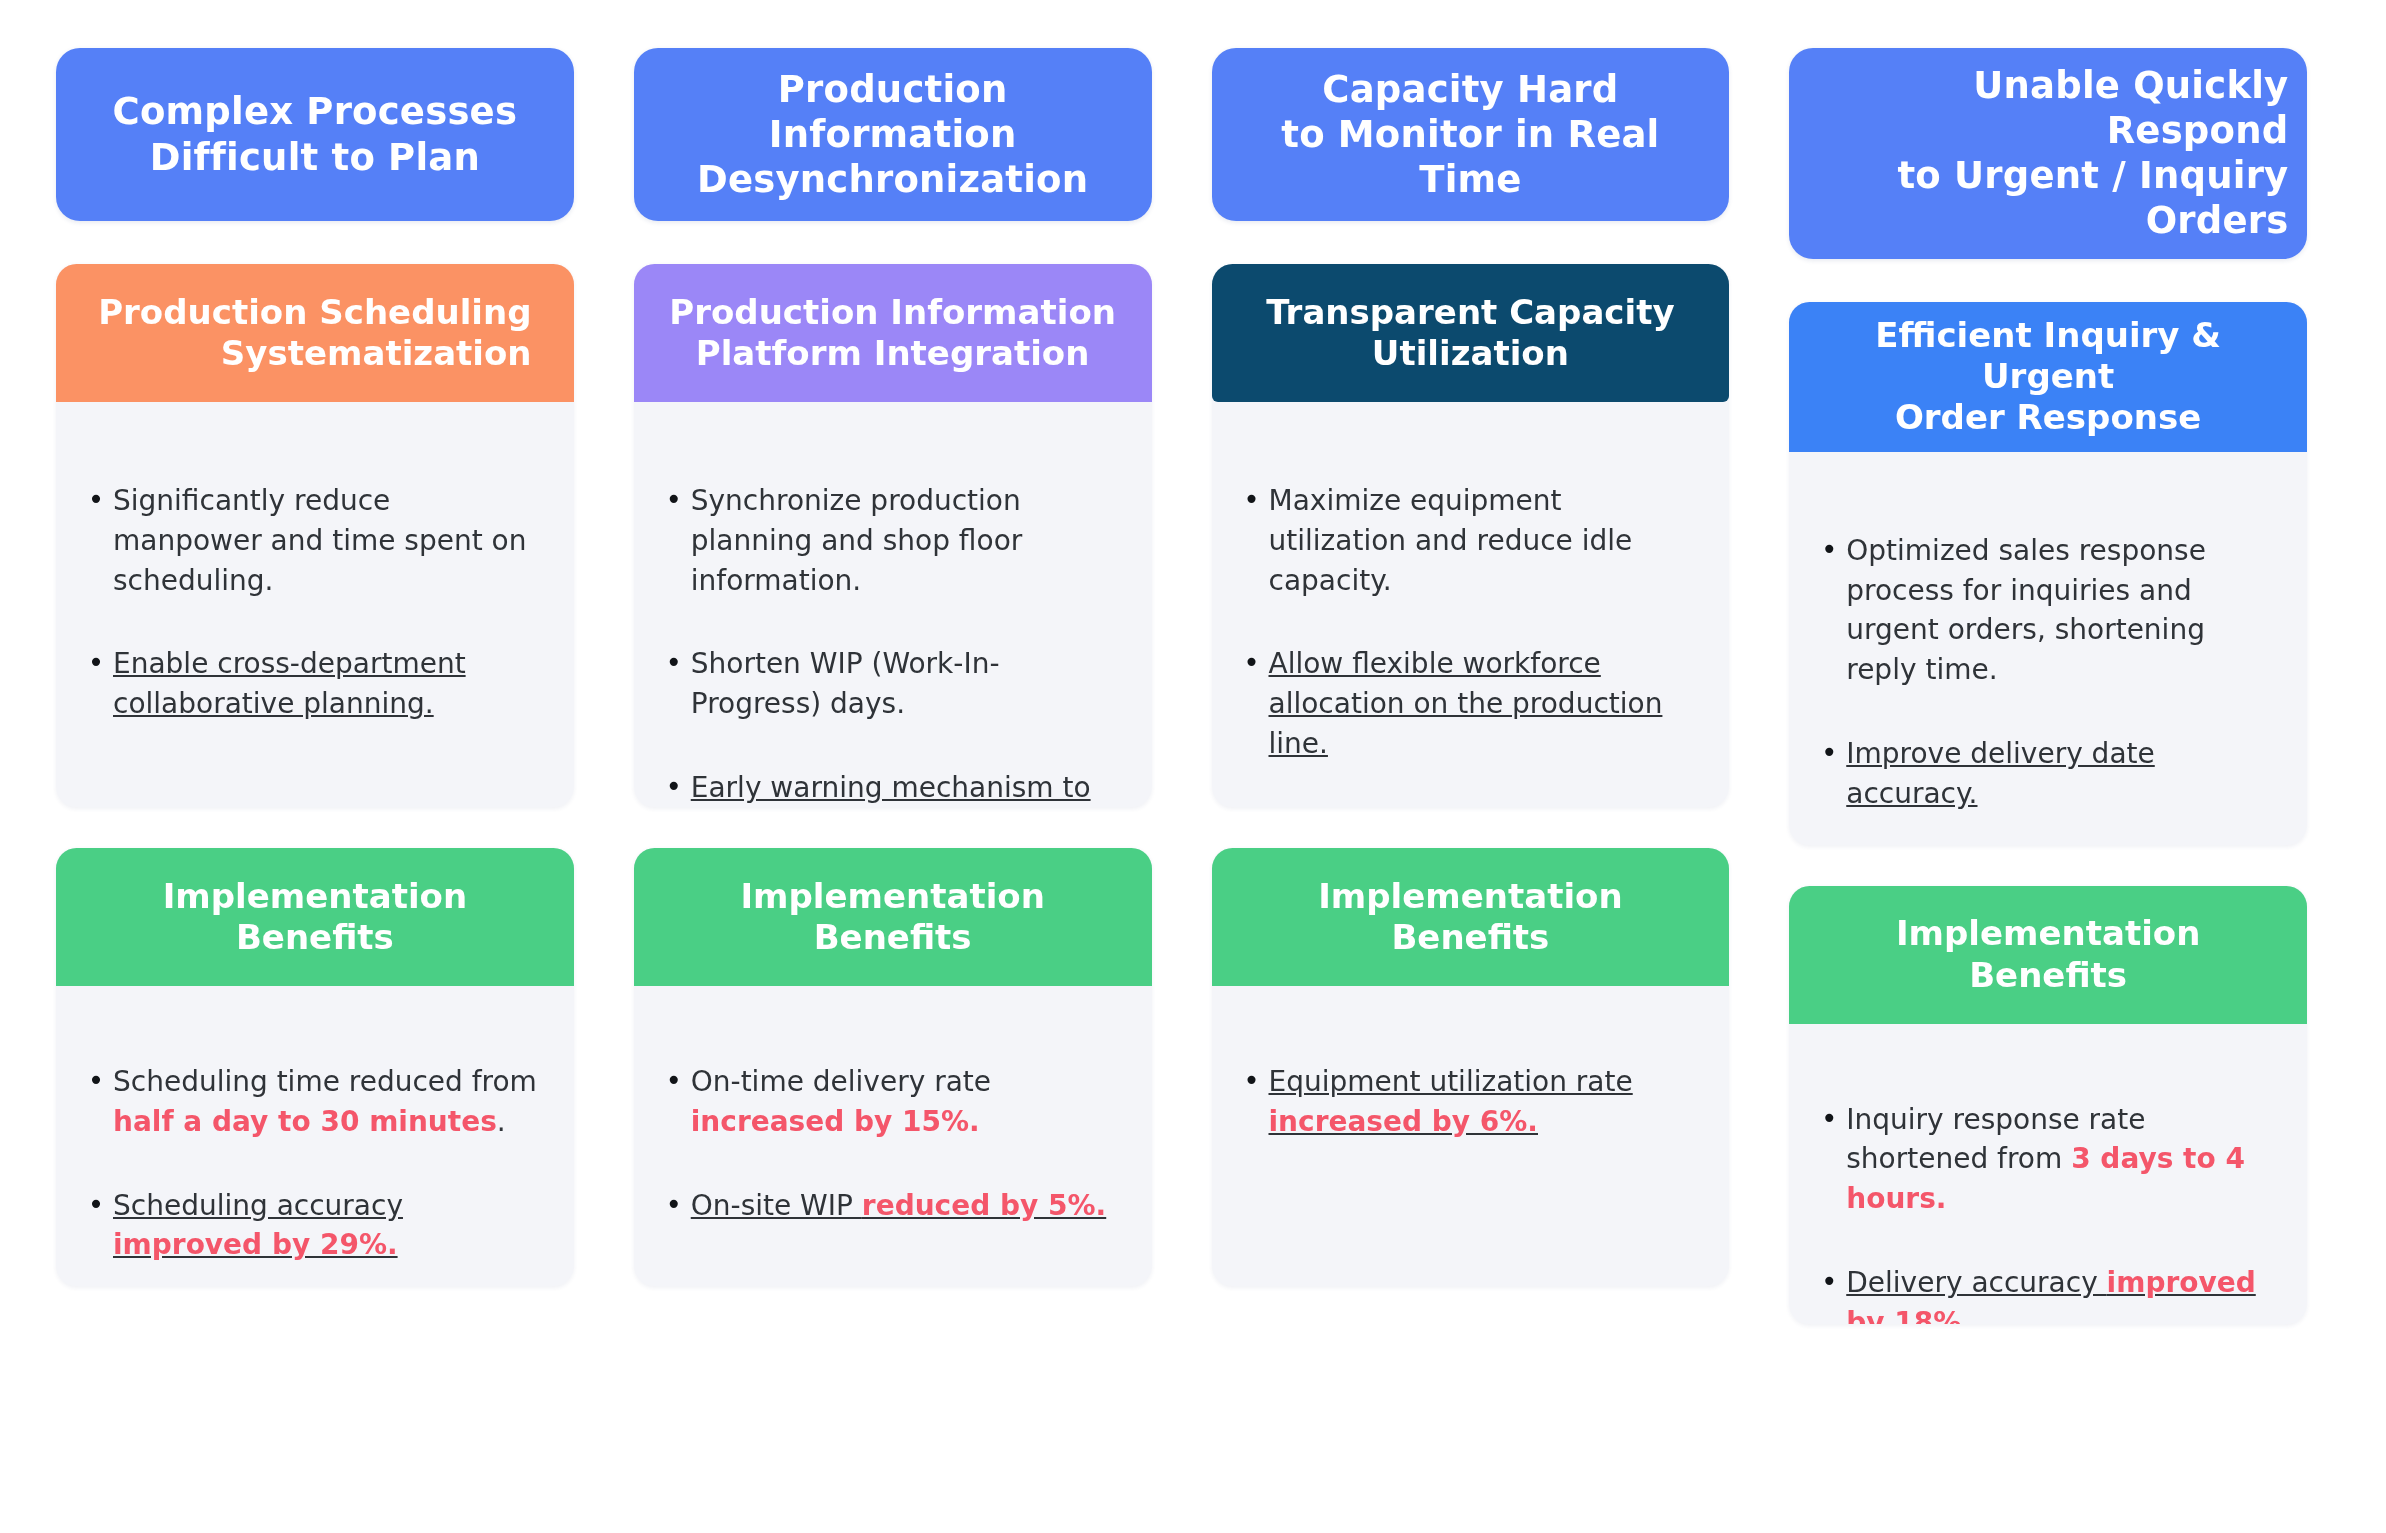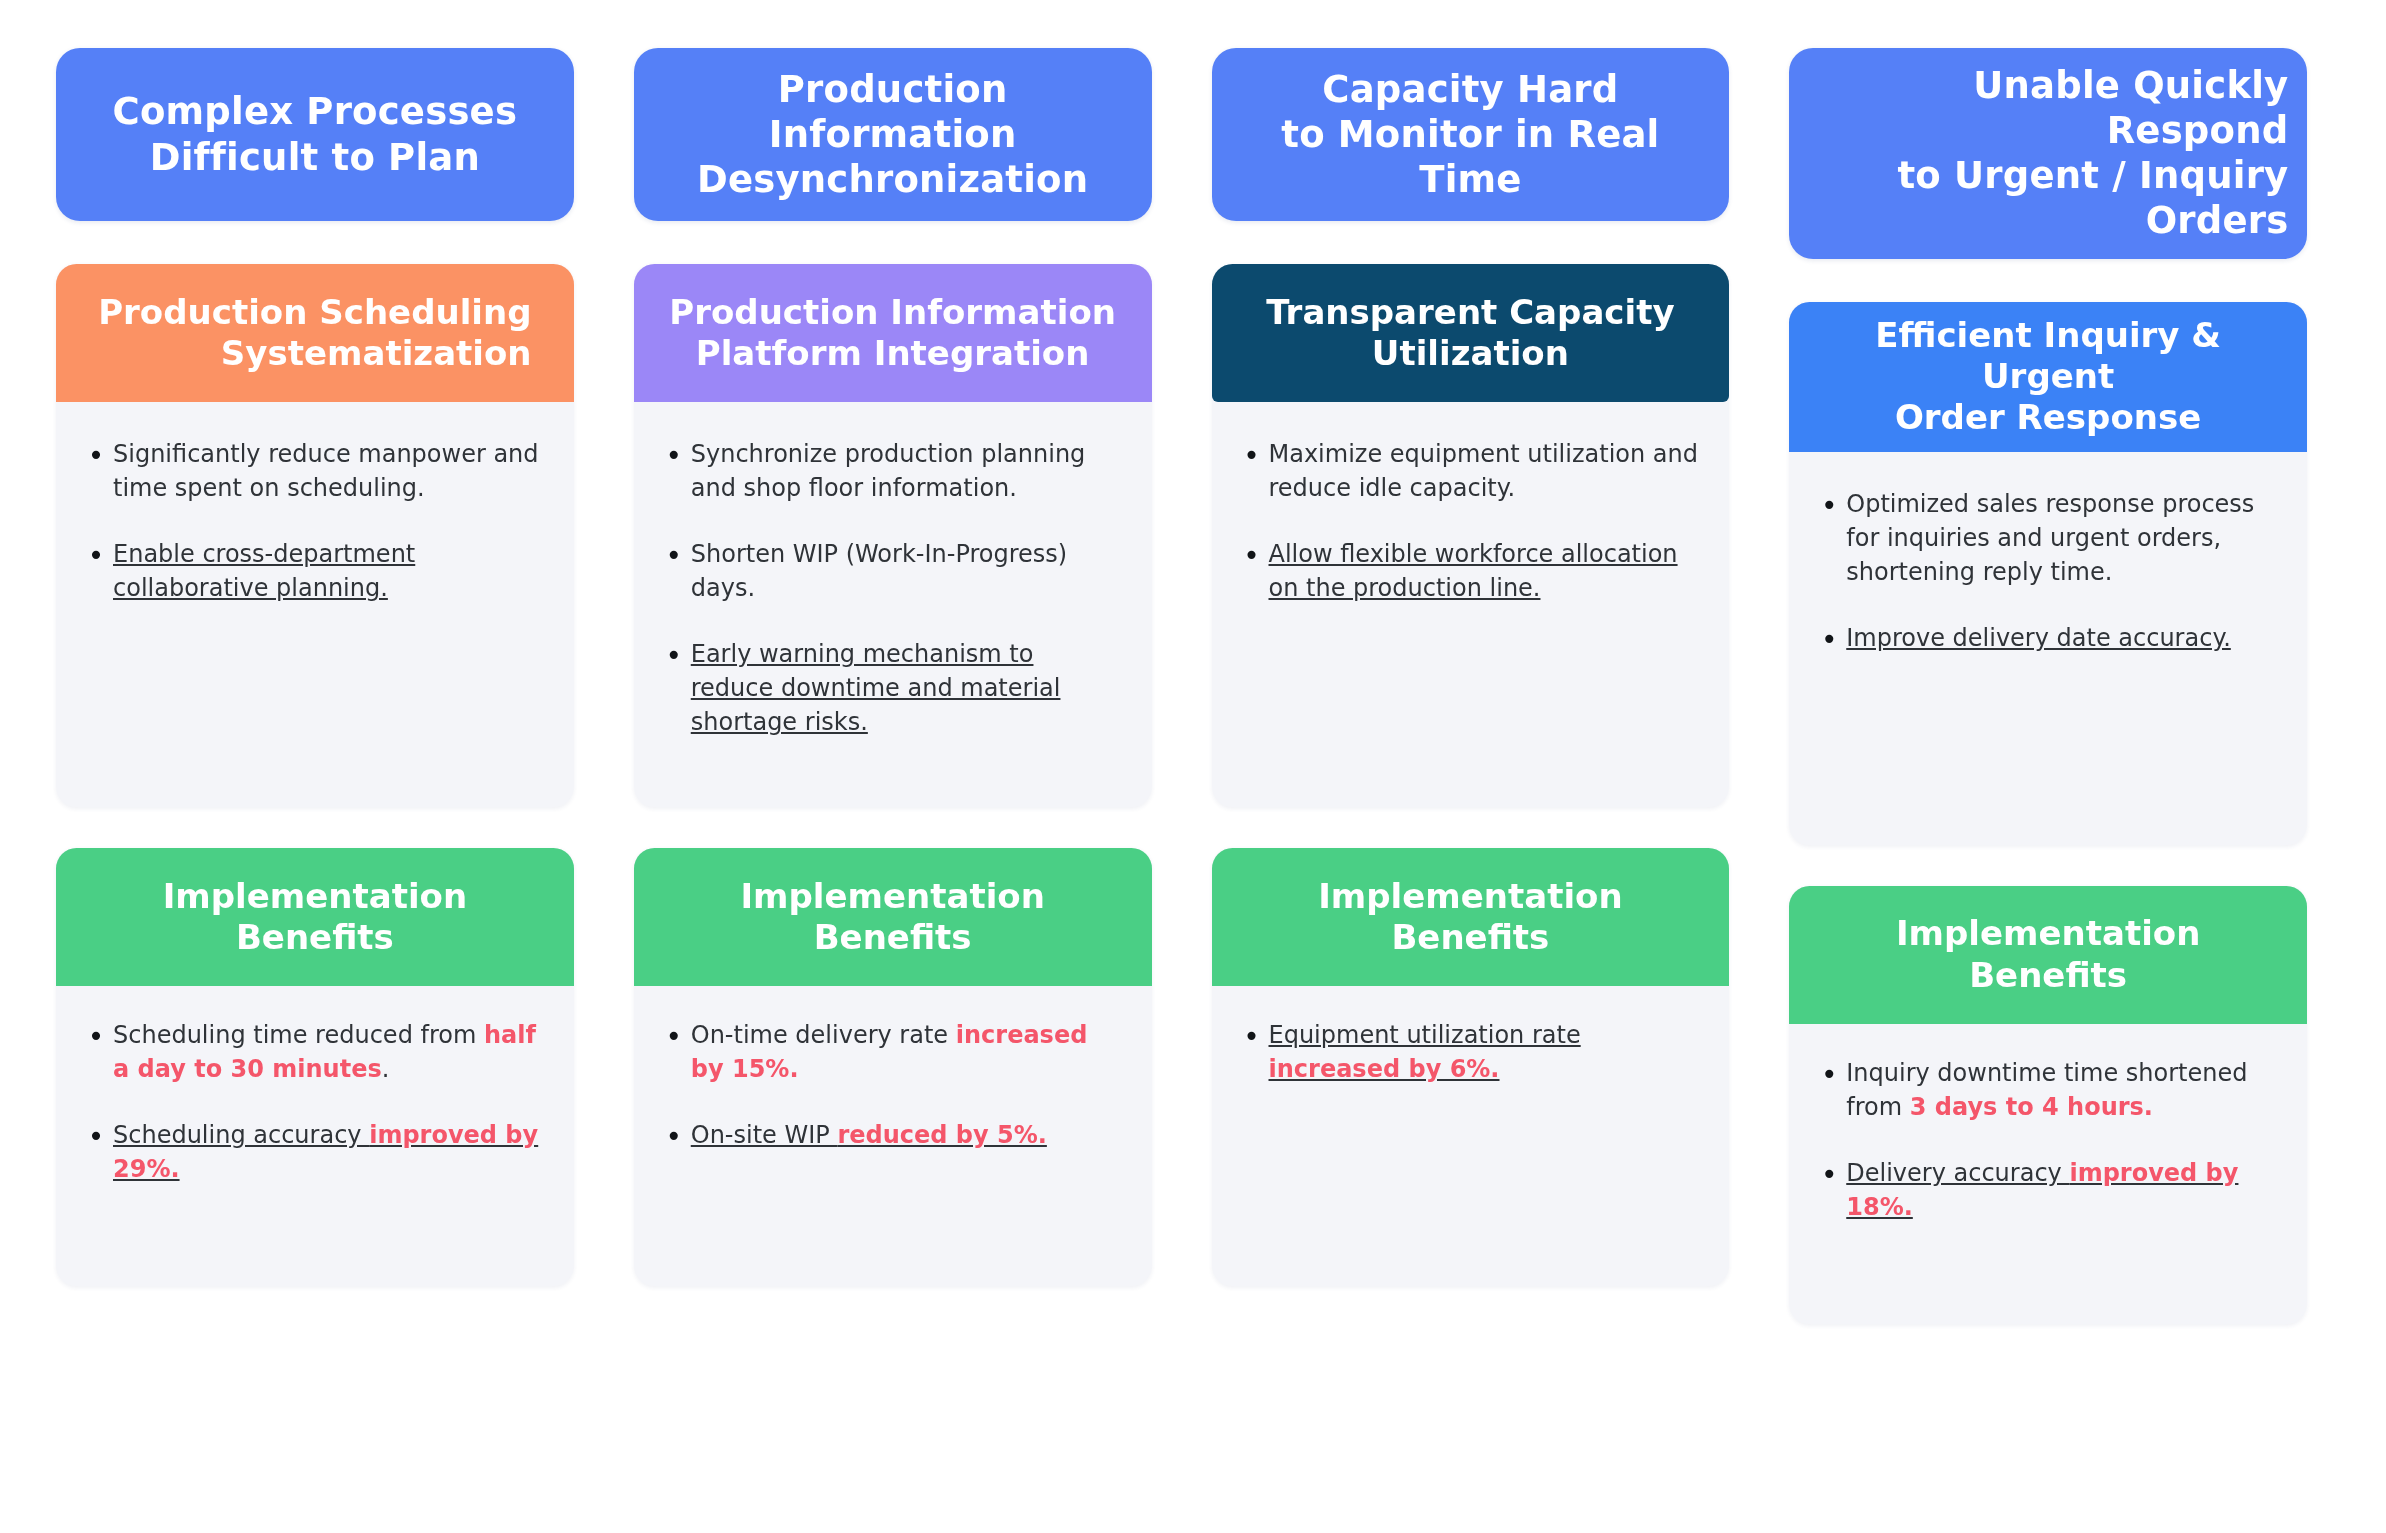--- a/index.html
+++ b/index.html
@@ -103,23 +103,24 @@
     flex: 1;
     padding: 32px 28px 24px 28px;
   }
 
   
   ul.bullets { list-style: none; }
   ul.bullets li {
     position: relative;
     padding-left: 29px;
     margin-bottom: 32px;
-    font-size: 24px;
+    font-size: 28px;
     line-height: 1.42;
     color: #2f3338;
+    margin-top: 44px;
   }
   ul.bullets li:last-child { margin-bottom: 0; text-decoration: underline; }
   ul.bullets li::before {
     content: "\2022";
     position: absolute;
     left: 3.7px;
     top: -0.9px;
     font-size: 28px;
     color: #111418;
   }
@@ -235,20 +236,20 @@
           </ul>
         </div>
       </div>
       <div class="gap-b"></div>
       <div class="benefit-card">
         <div class="benefit-head" style="background: rgb(74, 207, 133);">
           <div class="benefit-title">Implementation<br>Benefits</div>
         </div>
         <div class="benefit-body">
           <ul class="bullets">
-            <li><span>Inquiry downtime time shortened from </span><span class="hl">3 days to 4 hours.</span></li>
+            <li><span>Inquiry response rate shortened from </span><span class="hl">3 days to 4 hours.</span></li>
             <li><span>Delivery accuracy </span><span class="hl">improved by 18%.</span></li>
           </ul>
         </div>
       </div>
     </div>
   </div>
 
 
 </body></html>

